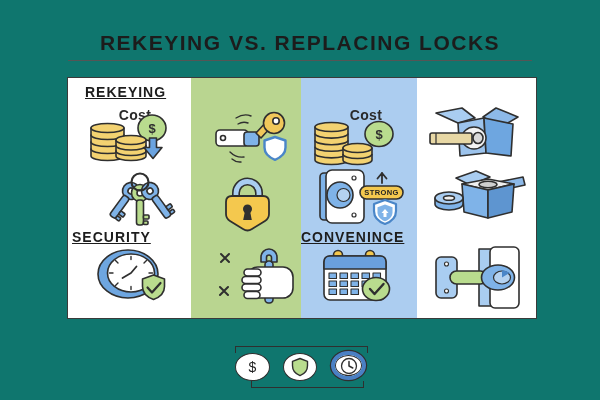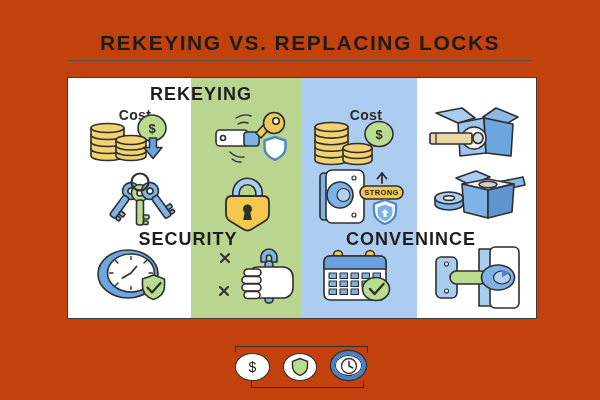--- a/index.html
+++ b/index.html
@@ -1,27 +1,27 @@
 <!DOCTYPE html>
 <html><head>
 <meta charset="utf-8">
 <style>
   html,body{margin:0;padding:0;background:#fff;}
-  #stage{position:relative;width:600px;height:400px;background:#c2410c;overflow:hidden;
+  #stage{position:relative;width:600px;height:400px;background:#0f766e;overflow:hidden;
          font-family:"Liberation Sans",sans-serif;}
   .abs{position:absolute;}
   #title{top:31px;left:0;width:600px;text-align:center;font-size:21px;font-weight:800;
          letter-spacing:1.5px;color:#1c1c1c;}
   #title-rule{left:68px;top:60px;width:464px;border-top:1.2px solid #555;}
   #panel{left:67px;top:77px;width:470px;height:242px;border:1.5px solid #3a3a3a;
          background:#fff;box-sizing:border-box;}
   .stripe{top:0;height:100%;}
   #stripe-green{left:123px;width:110px;background:#b9d590;}
   #stripe-blue{left:233px;width:116px;background:#accdf0;}
-  .hdr{font-size:18px;font-weight:700;letter-spacing:1px;color:#1d1d1d;text-align:center;}
+  .hdr{font-size:14px;font-weight:700;letter-spacing:1px;color:#1d1d1d;text-decoration:underline;}
   .cost{font-size:14px;font-weight:700;color:#2a2a2a;text-align:center;letter-spacing:.4px;}
   svg.icon{position:absolute;overflow:visible;}
   .oval{border:1.6px solid #2f2f2f;border-radius:50%;background:#fff;display:flex;
         align-items:center;justify-content:center;}
   #oval-clock{border:4px solid #4a80c4;box-shadow:0 0 0 1.2px #2f2f2f, inset 0 0 0 1px #2f2f2f;}
   #oval-dollar span{font-size:14px;font-weight:500;color:#222;}
   #bracket-top{left:235px;top:346px;width:131px;height:6px;
                border-top:1.5px solid #2f2f2f;border-left:1.5px solid #2f2f2f;border-right:1.5px solid #2f2f2f;}
   #bracket-bottom{left:251px;top:381px;width:111px;height:6px;
                border-bottom:1.5px solid #2f2f2f;border-left:1.5px solid #2f2f2f;border-right:1.5px solid #2f2f2f;}

